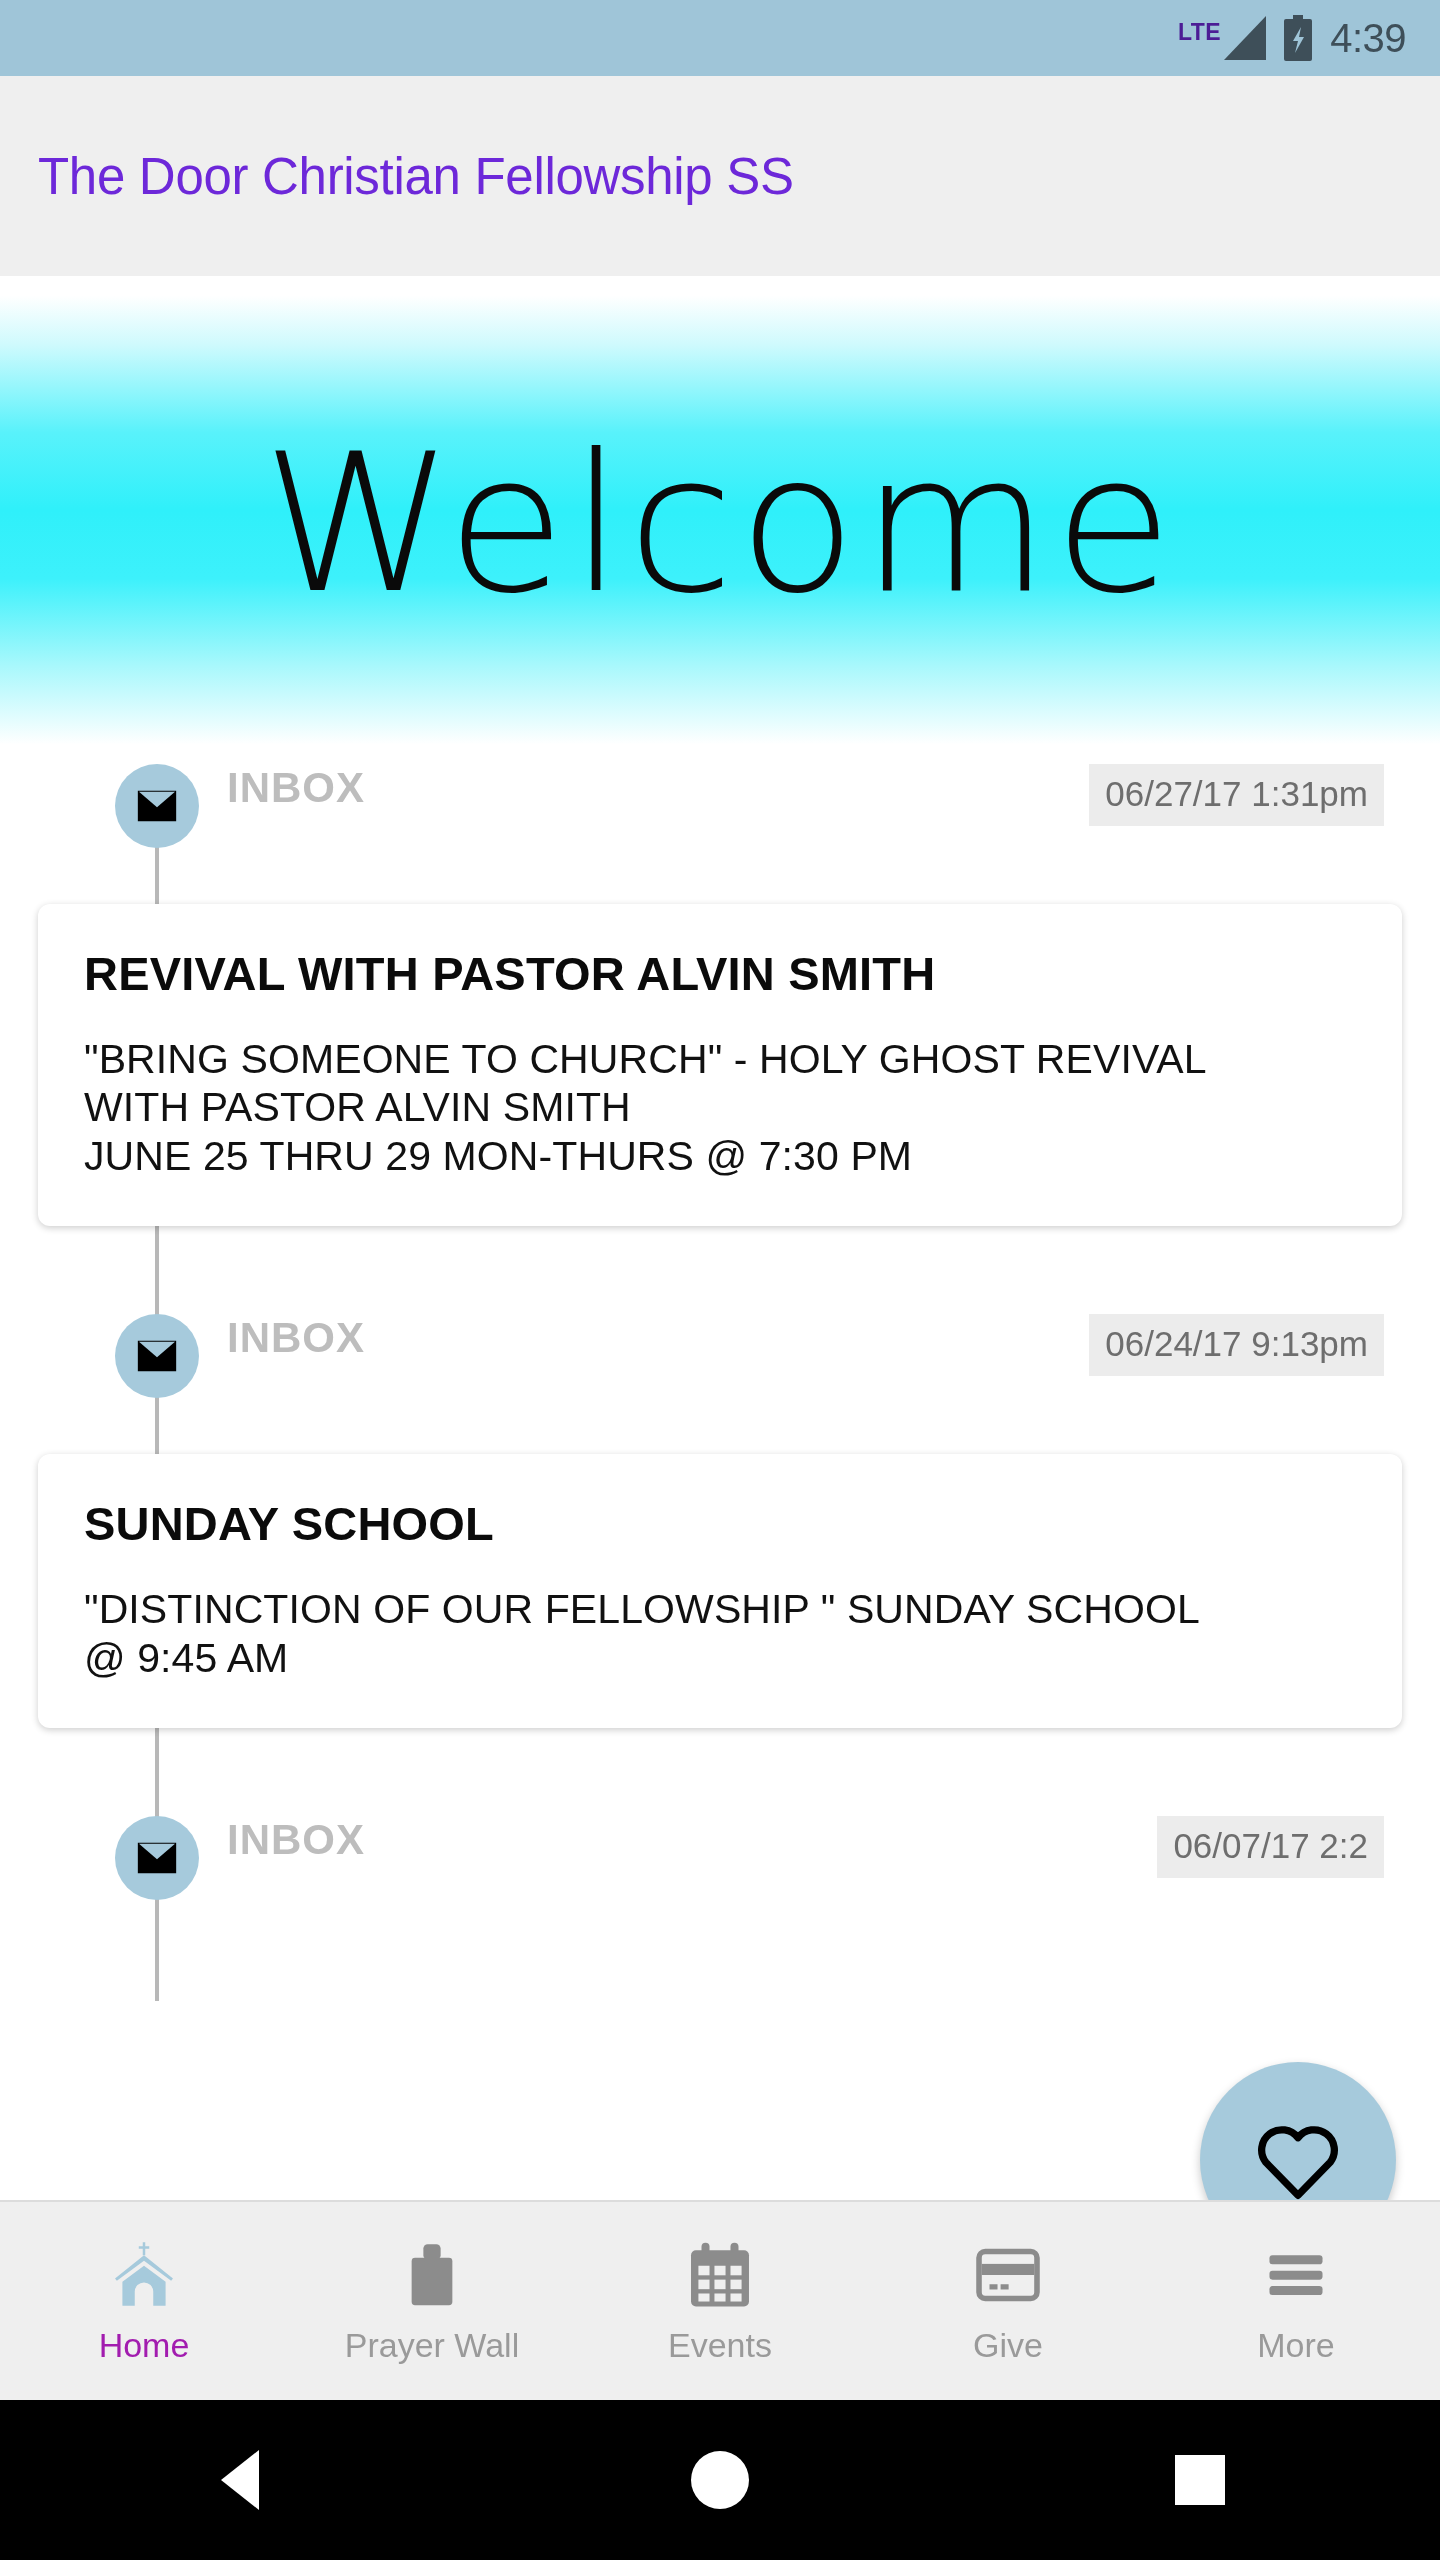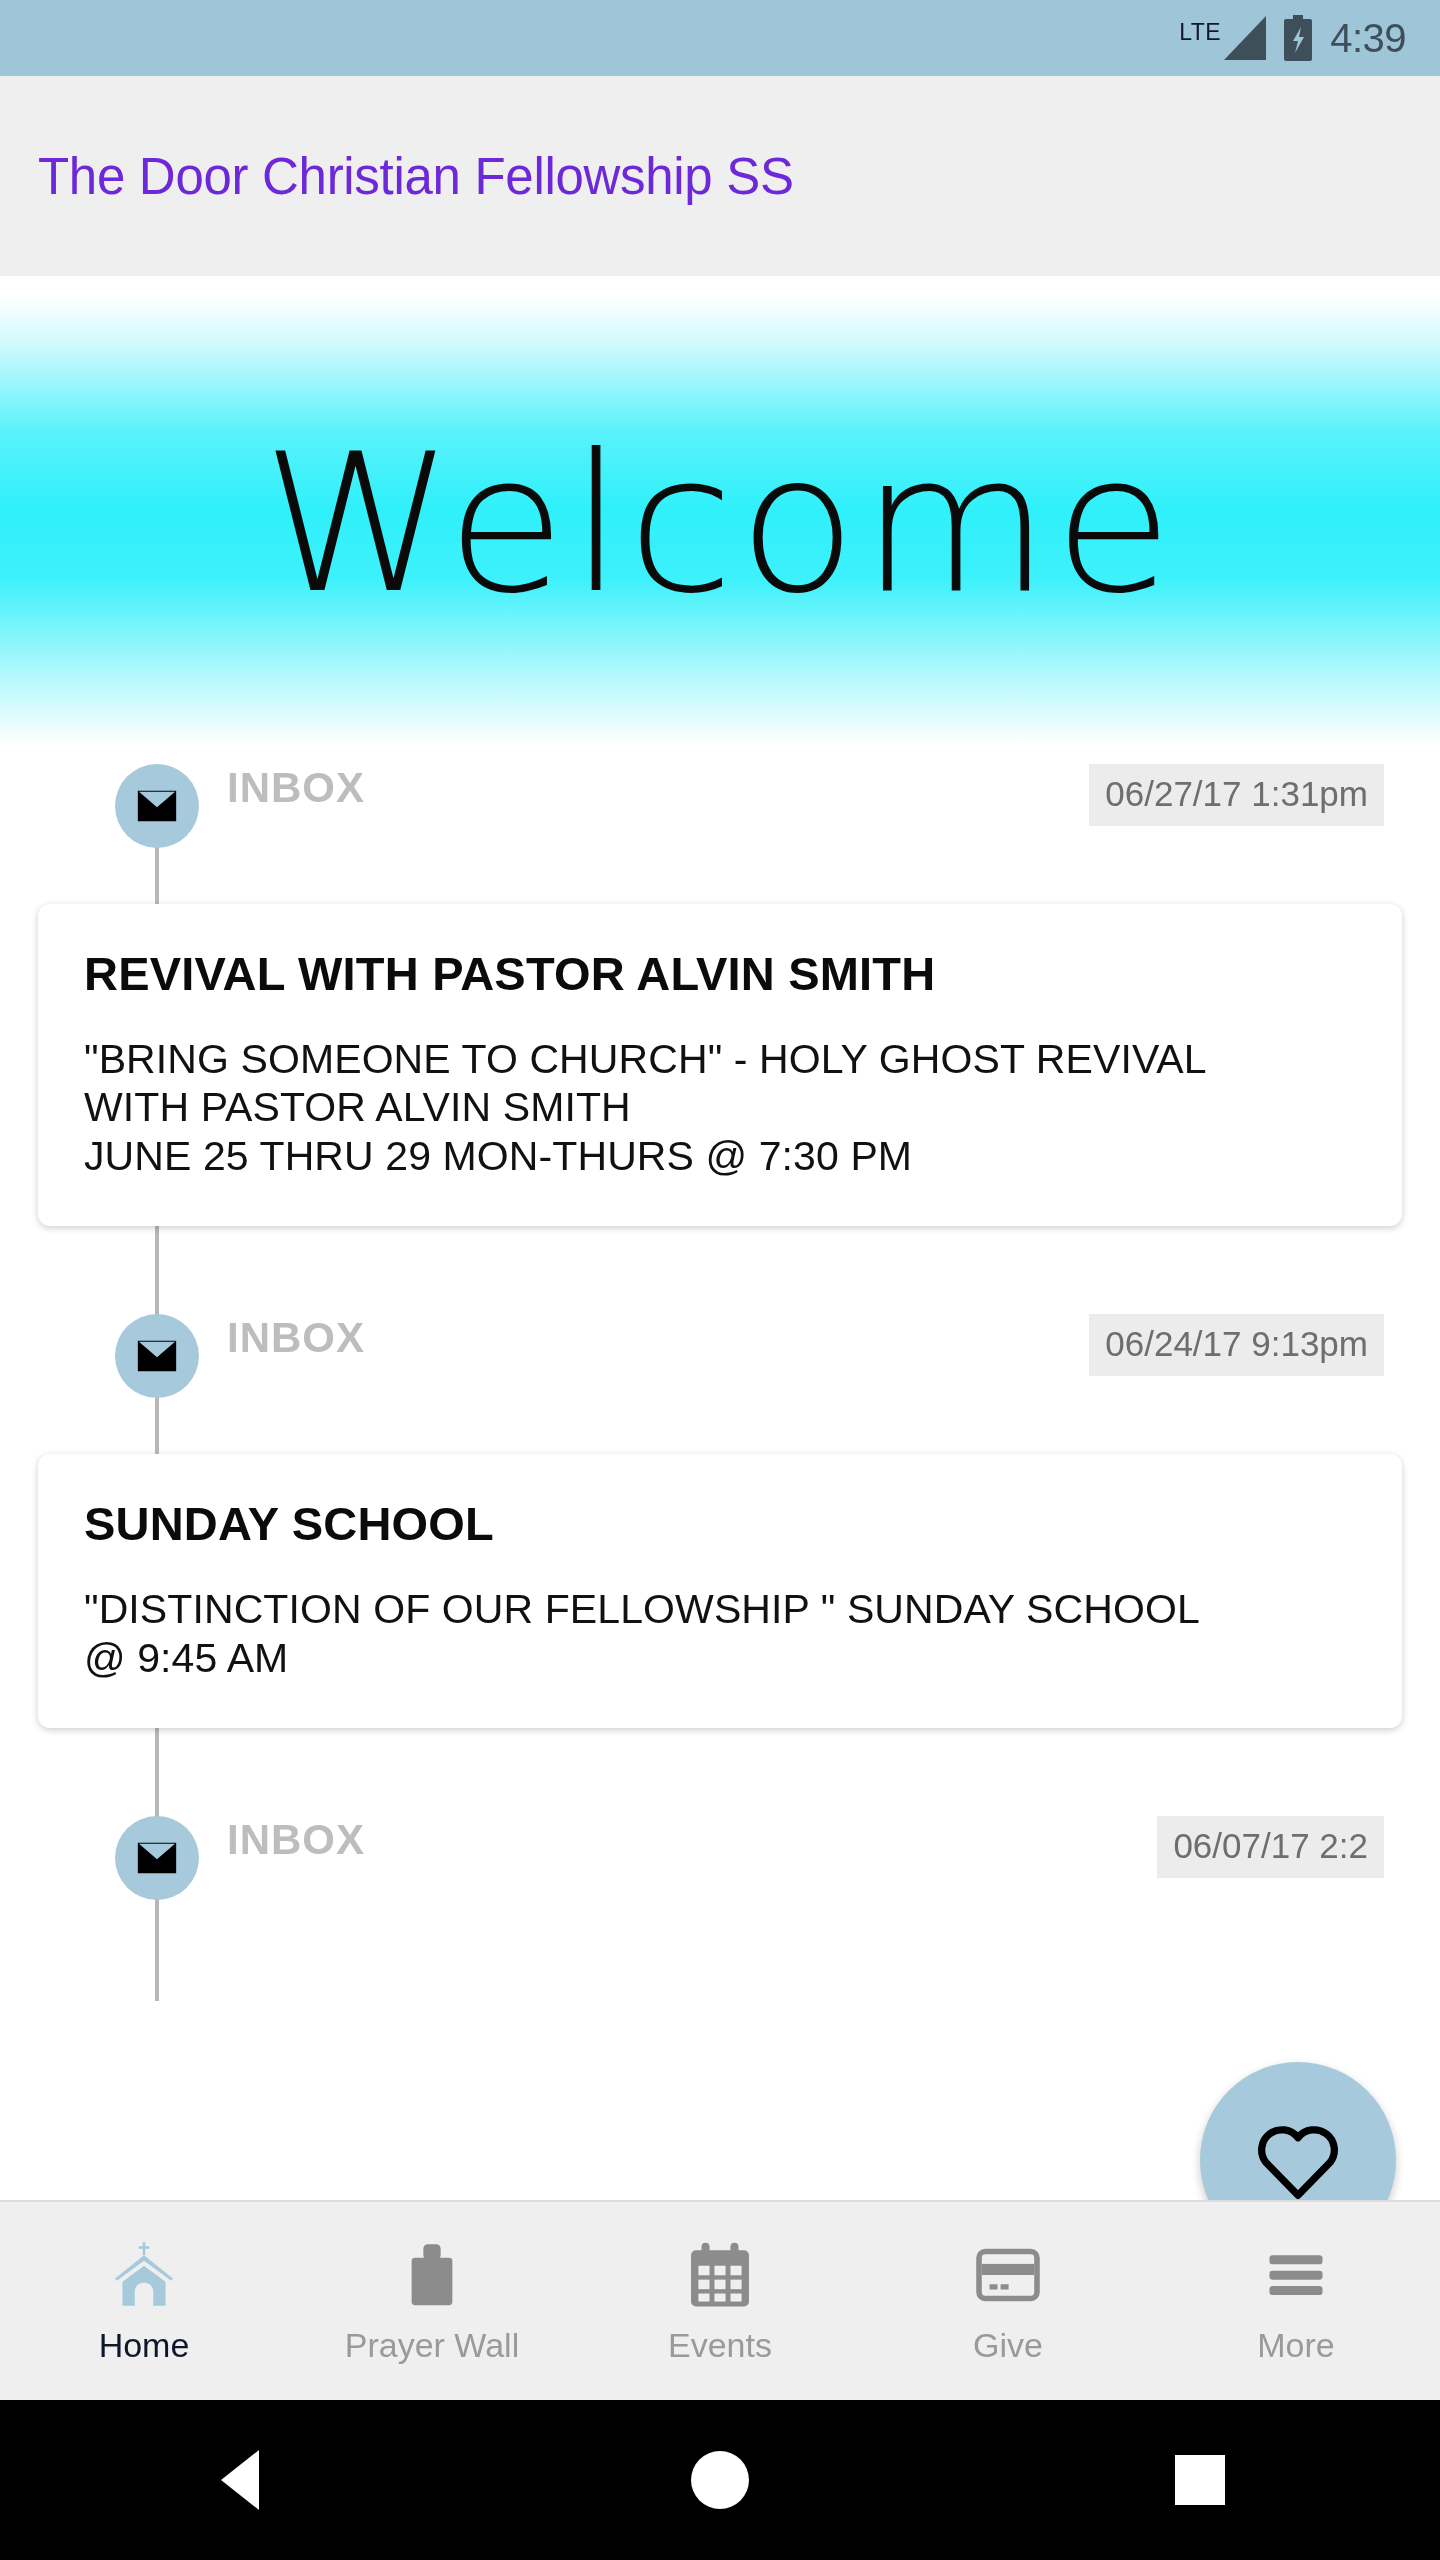--- a/index.html
+++ b/index.html
@@ -14,21 +14,21 @@
   
   .statusbar{
     height:76px; background:#9FC5D8;
     display:flex; align-items:center; justify-content:flex-end;
     padding-right:34px; gap:16px;
   }
   .sb-lte{
     display:flex; align-items:flex-end; gap:3px;
   }
   .sb-lte-txt{
-    font-size:23px; font-weight:normal; color:#0f172a;
+    font-size:23px; font-weight:bold; color:#4c1d95;
     letter-spacing:.5px; line-height:1; margin-bottom:16px;
   }
   .sig{ width:42px; height:44px; }
   .batt{ width:32px; height:46px; }
   .sb-time{
     font-size:40px; color:#3E4F59; line-height:1;
     letter-spacing:-.5px;
   }
 
   
@@ -117,21 +117,21 @@
     position:absolute; left:0; bottom:160px; width:1440px; height:200px;
     background:#EFEFEF; border-top:2px solid #DCDCDC;
     display:flex; z-index:30;
   }
   .navitem{
     flex:1; display:flex; flex-direction:column;
     align-items:center; justify-content:center; gap:14px;
   }
   .navitem svg{ width:74px; height:74px; display:block; }
   .nav-label{ font-size:34px; color:#9A9A9A; }
-  .navitem.active .nav-label{ color:#0f172a; }
+  .navitem.active .nav-label{ color:#a21caf; }
 
   
   .androidnav{
     position:absolute; left:0; bottom:0; width:1440px; height:160px;
     background:#000000; display:flex; z-index:40;
   }
   .androidnav > div{ flex:1; display:flex; align-items:center; justify-content:center; }
   .an-back{ width:0;height:0;border-top:30px solid transparent;border-bottom:30px solid transparent;border-right:38px solid #ffffff; }
   .an-home{ width:58px;height:58px;border-radius:50%;background:#ffffff; }
   .an-rec{ width:50px;height:50px;background:#ffffff; }

